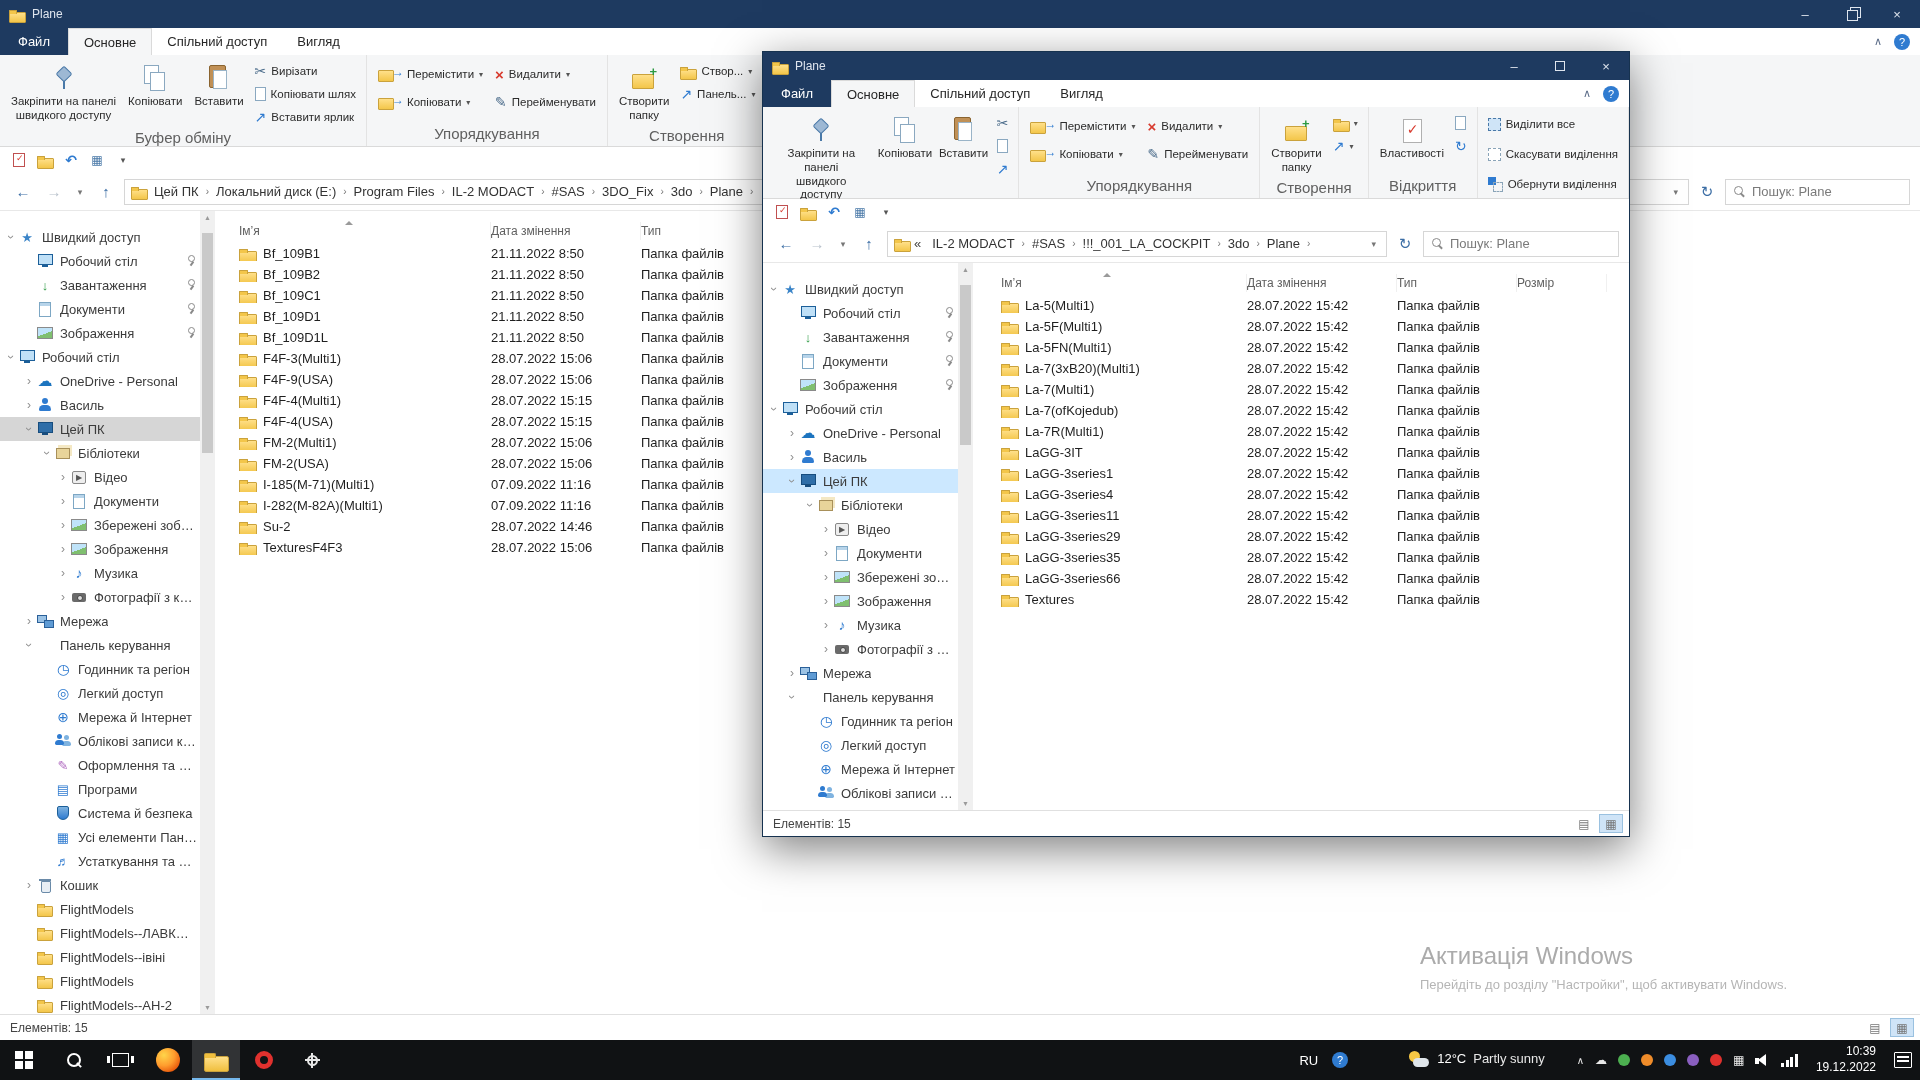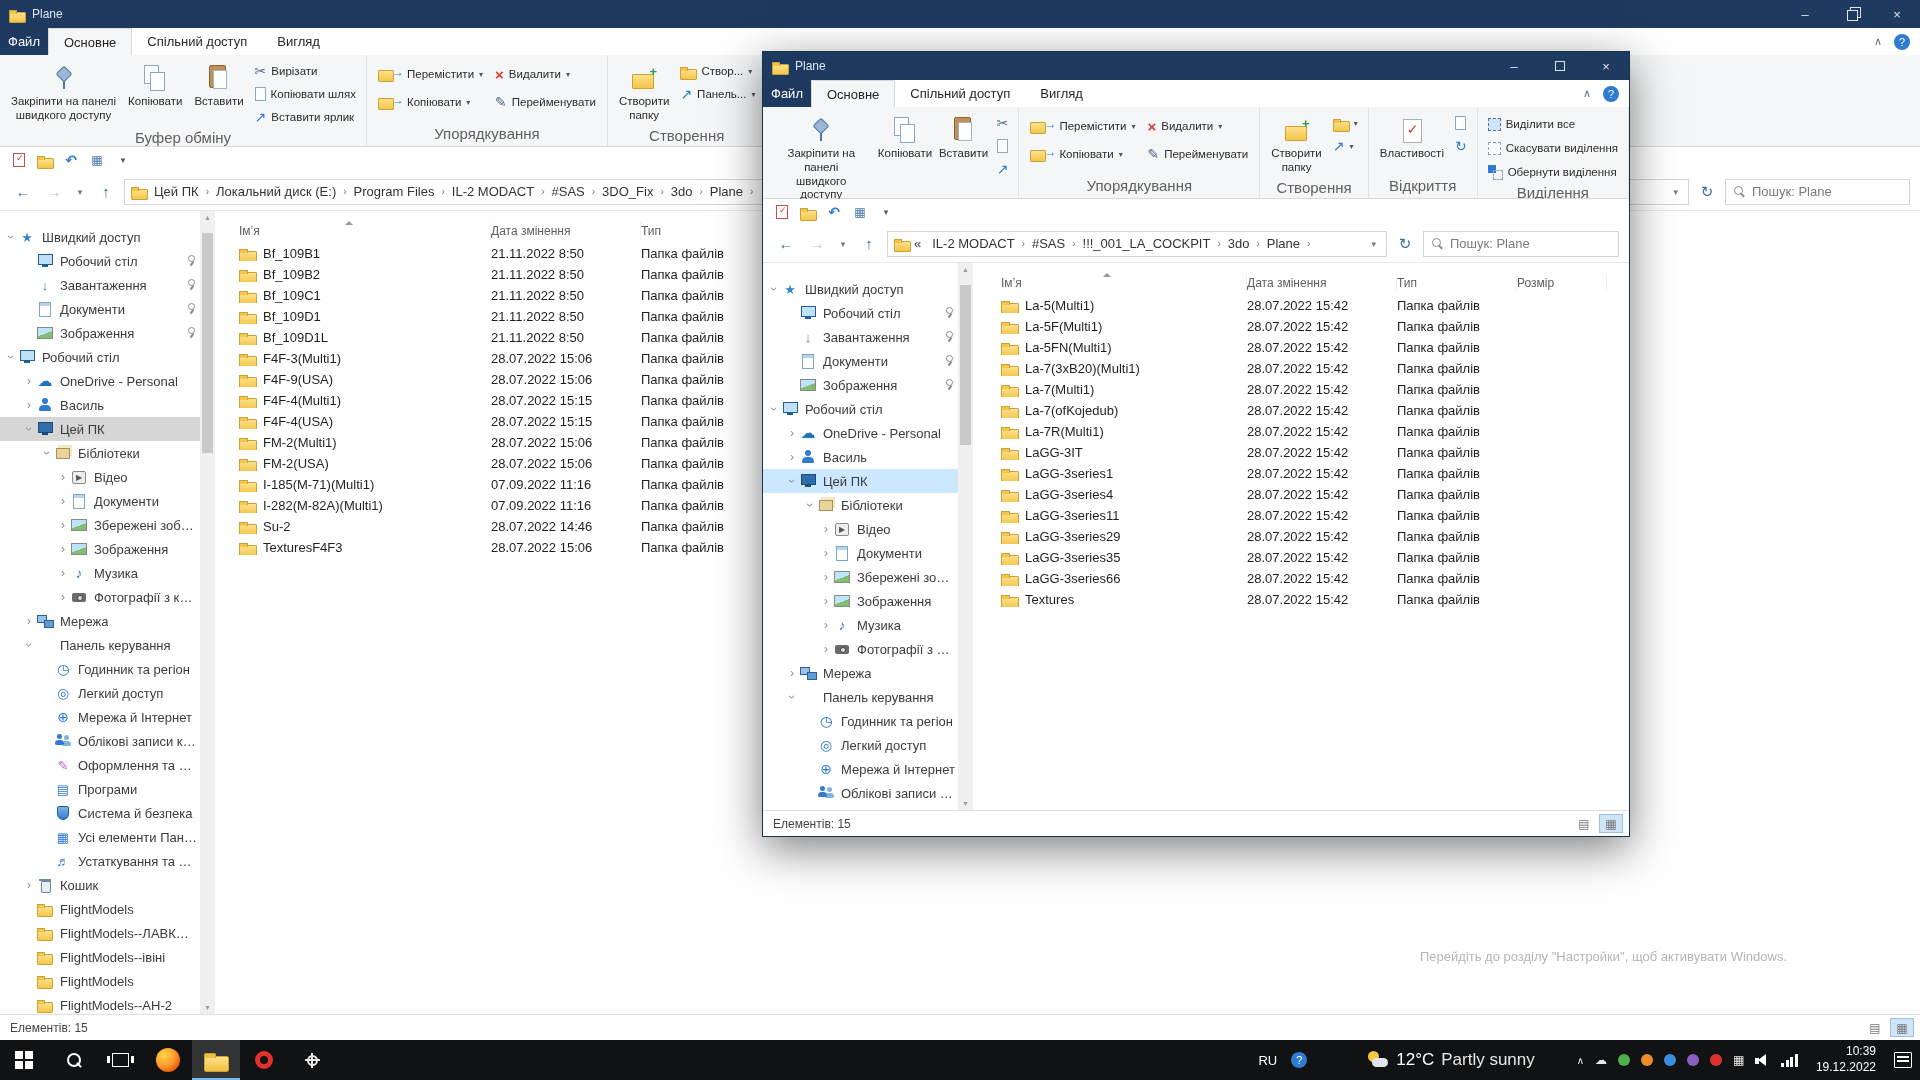--- a/index.html
+++ b/index.html
@@ -19,21 +19,21 @@
   .caption-btns{display:flex;height:100%}
   .cap-btn{width:46px;height:100%;display:flex;align-items:center;justify-content:center;
            color:#dfe5ee;font-size:13px}
   .maxbox{width:10px;height:10px;border:1px solid #dfe5ee}
   .restorebox{width:9px;height:9px;border:1px solid #dfe5ee;position:relative;background:#1e3a60}
   .restorebox::before{content:"";position:absolute;left:2px;top:-4px;width:9px;height:9px;border:1px solid #dfe5ee}
   .restorebox::after{content:"";position:absolute;left:-1px;top:-1px;width:9px;height:9px;background:#1e3a60;border:1px solid #dfe5ee}
 
   .tabstrip{height:27px;background:#fff;display:flex;align-items:stretch;flex:0 0 auto;font-size:13px}
   .tab{padding:0 15px;display:flex;align-items:center;color:#262626}
-  .tab.file{background:#1e3a60;color:#fff;padding:0 8px}
+  .tab.file{background:#1e3a60;color:#fff;padding:0 18px}
   .tab.active{background:#f5f6f7;border:1px solid #dadada;border-bottom:none}
   .tab-right{margin-left:auto;display:flex;align-items:center;gap:12px;padding-right:10px}
   .rib-collapse{color:#5a6b87;font-size:11px}
   .help-circle{width:16px;height:16px;border-radius:50%;background:#2f7bd0;color:#fff;font-size:11px;
                display:flex;align-items:center;justify-content:center}
 
   .ribbon{background:#f5f6f7;border-bottom:1px solid #dadada;display:flex;height:92px;flex:0 0 auto}
   .rb-group{display:flex;flex-direction:column;border-right:1px solid #e3e3e3}
   .rb-body{flex:1;display:flex;align-items:flex-start;gap:2px;padding:4px 6px 0}
   .rb-caption{font-size:15px;color:#606060;text-align:center;padding:2px 10px 4px;white-space:nowrap}
@@ -244,21 +244,21 @@
   .fldr-lg::before{content:"";position:absolute;left:0;top:5px;width:23px;height:14px;
       background:linear-gradient(#ffe08a,#f0bf3e);border:1px solid #caa23c;border-radius:2px}
   .fldr-lg::after{content:"";position:absolute;left:0;top:2px;width:10px;height:4px;background:#f0bf3e;
       border:1px solid #caa23c;border-bottom:none;border-radius:2px 2px 0 0}
   .opera{width:18px;height:18px;border-radius:50%;border:5px solid #e0312e}
   .white-gear{border-color:#e8e8e8}
   .white-gear::before,.white-gear::after{background:#e8e8e8}
   .tb-right{margin-left:auto;display:flex;align-items:center;gap:14px;padding-right:8px}
   .lang{font-size:13px}
   .help-circle.dark{background:#2f7bd0}
-  .weather{display:flex;align-items:center;gap:7px;font-size:17px;margin-left:46px;margin-right:28px}
+  .weather{display:flex;gap:7px;font-size:13px;margin-left:46px;margin-right:18px}
   .wicon{position:relative;width:22px;height:18px}
   .wicon::before{content:"";position:absolute;left:1px;top:0;width:11px;height:11px;border-radius:50%;background:#f6c744}
   .wicon::after{content:"";position:absolute;left:5px;top:7px;width:16px;height:9px;border-radius:6px;background:#dfe5ea}
   .wdesc{color:#e8e8e8}
   .tray{display:flex;align-items:center;gap:11px}
   .tray-ic{font-size:12px;color:#e8e8e8}
   .tray-ic.chevup{font-size:10px}
   .tray-dot{width:12px;height:12px;border-radius:50%}
   .tray-dot.green{background:#4caf50}
   .tray-dot.orange{background:#ef8c2a}
@@ -852,20 +852,21 @@
   <div class="statusbar">
     <span>Елементів: 15</span>
     <div class="view-btns">
       <span class="vbtn">▤</span>
       <span class="vbtn active">▦</span>
     </div>
   </div>
 </div>
 
 <div class="watermark">
+  <div class="w1">Активація Windows</div>
   <div class="w2">Перейдіть до розділу "Настройки", щоб активувати Windows.</div>
 </div>
 
 <div class="window front-win">
   <div class="titlebar">
     <span class="mini-folder tb-fldr"></span>
     <span class="tb-title">Plane</span>
     <div class="caption-btns">
       <span class="cap-btn">–</span>
       <span class="cap-btn">
@@ -990,21 +991,21 @@
           <div class="rb-small">
               <span class="glyph blue">↻</span>
             </div>
         </div>
       </div>
       <div class="rb-caption">Відкриття</div>
     </div>
 
     <div class="rb-group">
       <div class="rb-body">
-        <div class="rb-med-col" style="gap:4px">
+        <div class="rb-med-col" style="gap:10px">
           <div class="rb-small">
             <span class="i-selall"></span>
             <span>Виділити все</span>
           </div>
           <div class="rb-small">
             <span class="i-desel"></span>
             <span>Скасувати виділення</span>
           </div>
           <div class="rb-small">
             <span class="i-inv"></span>

